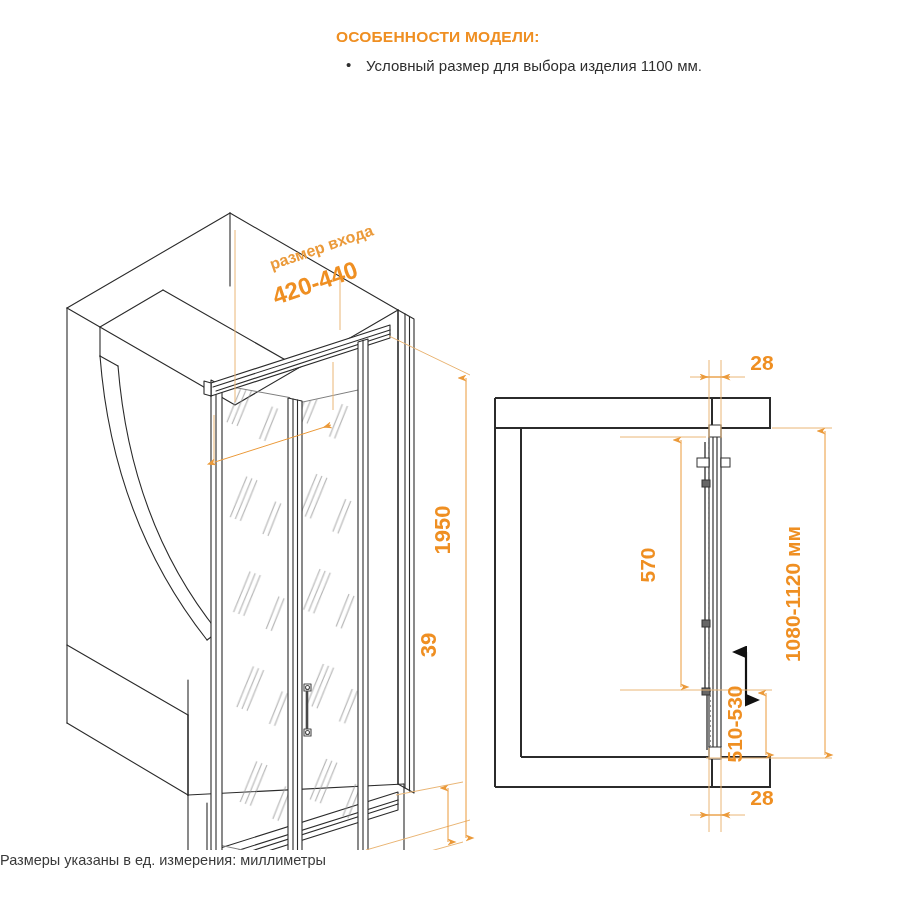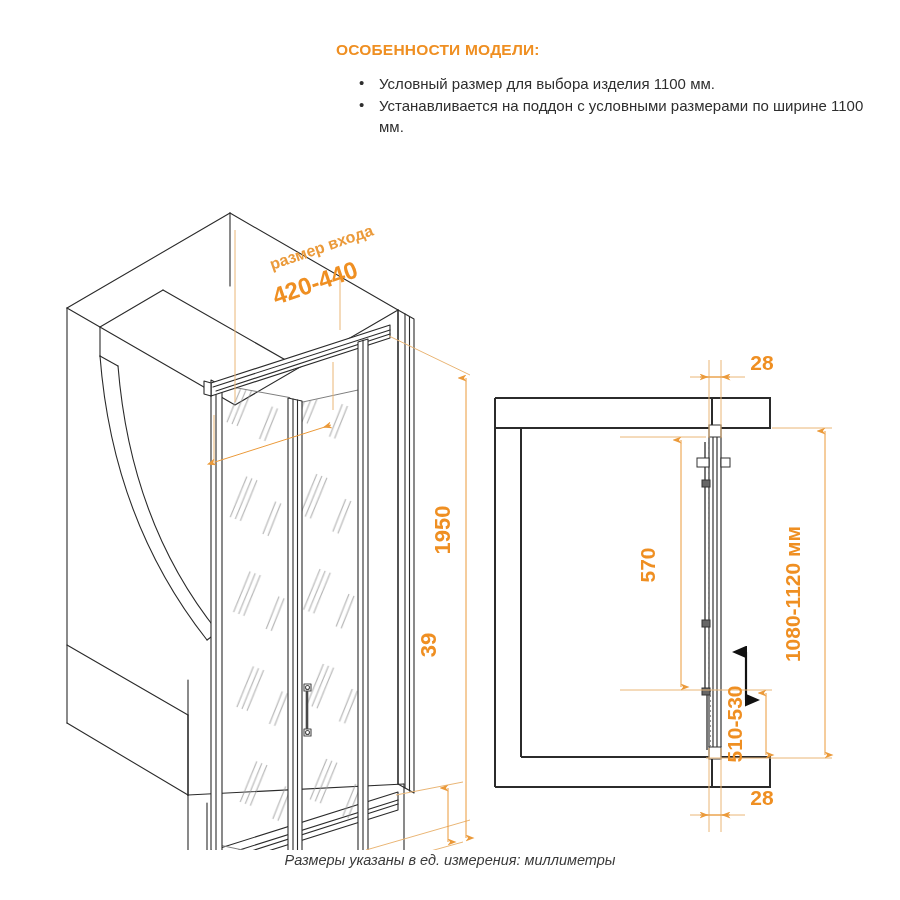--- a/index.html
+++ b/index.html
@@ -15,33 +15,33 @@
     width: 900px;
     height: 900px;
     background: #ffffff;
     overflow: hidden;
   }
 
   
   #features {
     position: absolute;
     left: 336px;
-    top: 41px;
+    top: 28px;
     width: 560px;
   }
   #features-title {
     font-size: 15.5px;
     font-weight: bold;
     color: #ef8f22;
     letter-spacing: 0.2px;
     margin: 0 0 8px 0;
     line-height: 1.2;
   }
   #features-list {
-    margin: 13px;
+    margin: 0;
     padding: 0;
     list-style: none;
   }
   #features-list li {
     position: relative;
     padding-left: 30px;
     font-size: 15px;
     color: #2e2e2e;
     line-height: 1.42;
     margin-bottom: 1px;
@@ -54,24 +54,23 @@
     font-size: 15px;
     color: #2e2e2e;
   }
 
   
   #footer-note {
     position: absolute;
     left: 0;
     top: 852px;
     width: 900px;
-    text-align: center;
+    text-align: left;
     font-size: 14.5px;
     color: #3a3a3a;
-    font-style: italic;
   }
 
   
   #drawing {
     position: absolute;
     left: 0;
     top: 170px;
     width: 900px;
     height: 680px;
   }
@@ -79,21 +78,20 @@
 </style>
 </head>
 <body>
 
 <div id="page">
 
   <div id="features">
     <div id="features-title">ОСОБЕННОСТИ МОДЕЛИ:</div>
     <ul id="features-list">
       <li>Условный размер для выбора изделия 1100 мм.</li>
-      <li>Устанавливается на поддон с условными размерами по ширине 1100 мм.</li>
     </ul>
   </div>
 
   <div id="drawing">
     <svg width="900" height="680" viewBox="0 0 900 680" xmlns="http://www.w3.org/2000/svg">
 
       <defs>
 
         <marker id="arrUp" markerWidth="7" markerHeight="9" refX="3.5" refY="8.5" orient="auto-start-reverse" markerUnits="userSpaceOnUse">
           <path d="M3.5 0 L7 9 L3.5 6.4 L0 9 Z" fill="#eb9a3a"></path>

